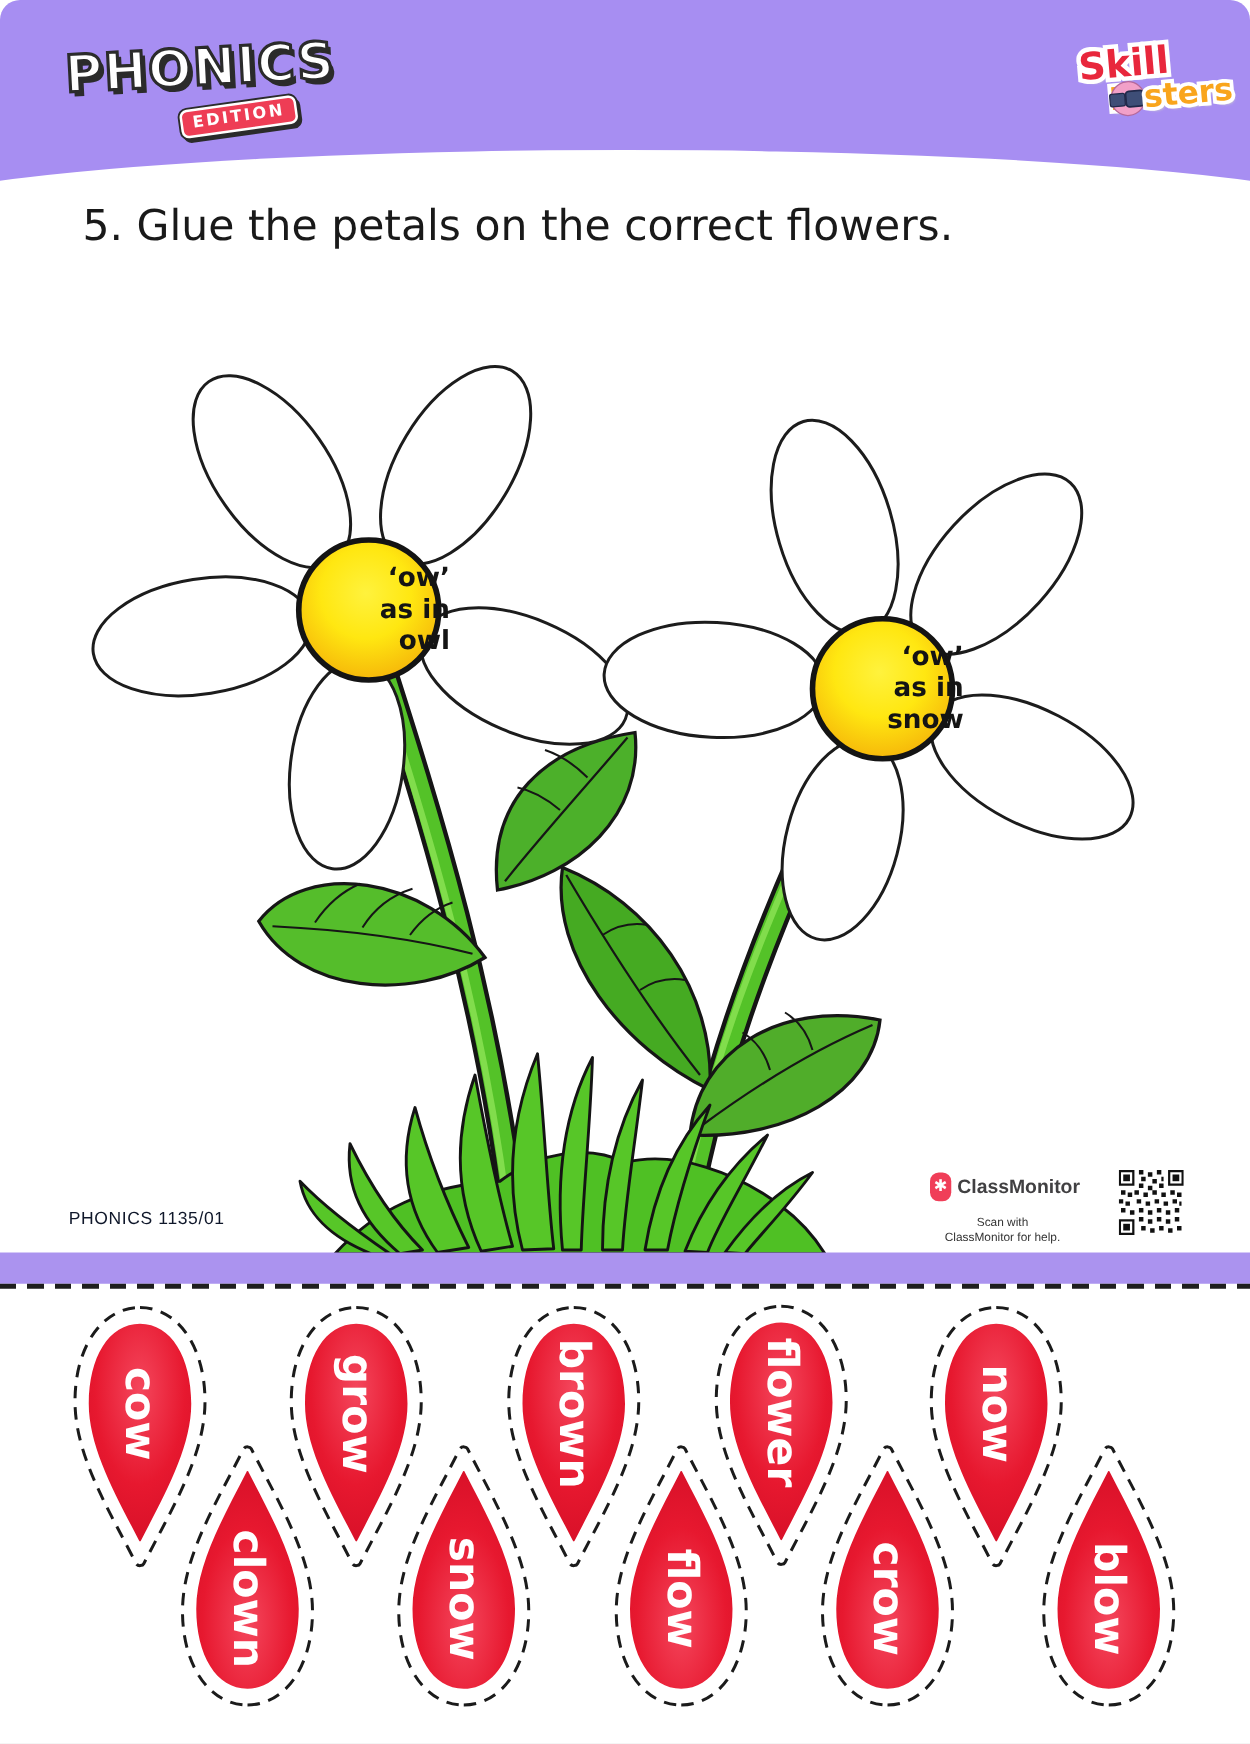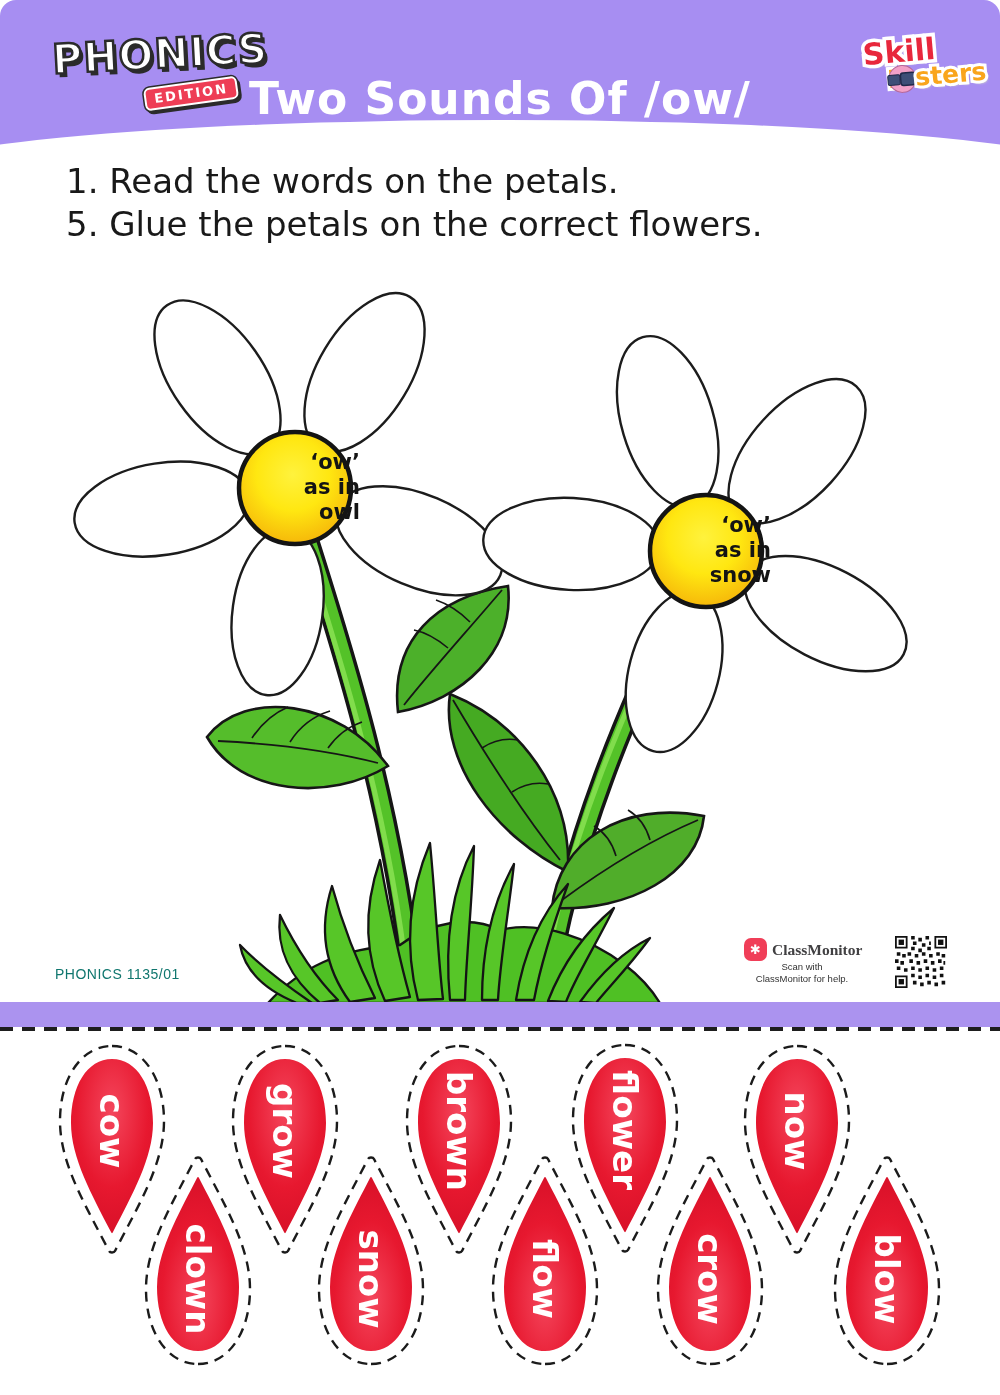--- a/index.html
+++ b/index.html
@@ -51,30 +51,30 @@
 
   
   .illustration{position:absolute;left:0;top:0;}
   .flower-label{position:absolute;width:130px;text-align:right;color:#141414;
                 font-weight:bold;font-size:21px;line-height:25px;
                 font-family:"DejaVu Sans",sans-serif;}
   .flower-label.f1{left:230px;top:450px;}
   .flower-label.f2{left:641px;top:513px;}
 
   
-  .sheet-code{position:absolute;left:55px;top:966px;font-size:14px;color:#0f766e;
+  .sheet-code{position:absolute;left:55px;top:966px;font-size:14px;color:#0f172a;
               font-family:"Liberation Sans",sans-serif;letter-spacing:.5px;}
   .cm-block{position:absolute;left:744px;top:938px;width:120px;}
   .cm-row{display:flex;align-items:center;gap:5px;}
   .cm-star{display:inline-flex;align-items:center;justify-content:center;
            width:23px;height:23px;background:#f03e58;border-radius:7px;
            color:#ffffff;font-size:13px;}
   .cm-name{font-size:15.5px;font-weight:bold;color:#414042;
-           font-family:Liberation Serif, serif;}
-  .cm-sub{margin-top:0;width:116px;text-align:center;font-size:9.5px;line-height:12px;
+           font-family:Liberation Sans, sans-serif;}
+  .cm-sub{margin-top:12px;width:116px;text-align:center;font-size:9.5px;line-height:12px;
           color:#333333;font-family:"Liberation Sans",sans-serif;}
   .qr{position:absolute;left:895px;top:936px;}
 
   
   .divider-band{position:absolute;left:0;top:1002px;width:1000px;height:25px;background:#ab93ef;}
   .cut-line{position:absolute;left:0;top:1027px;width:1000px;height:4px;
             background:repeating-linear-gradient(90deg,#1e1e1e 0 13px,transparent 13px 22px);}
 
   
   .petal{position:absolute;width:116px;height:212px;}
@@ -107,21 +107,20 @@
       <path id="petalO" d="M58,3 C88,3 110,34 110,78 C110,121 84,163 61,208 C60,210 56,210 55,208 C32,163 6,121 6,78 C6,34 28,3 58,3 Z" fill="#ffffff" stroke="#1b1b1b" stroke-width="2.4" stroke-dasharray="10 7"></path>
       <path id="petalI" d="M58,16 C83,16 99,43 99,80 C99,115 78,152 59,189 C58.5,190.5 57.5,190.5 57,189 C38,152 17,115 17,80 C17,43 33,16 58,16 Z" fill="url(#petalGrad)"></path>
     </defs>
   </svg>
 
   <header class="header-band">
     <div class="phonics-logo">
       <span class="phonics-word">PHONICS</span>
       <span class="edition-badge">EDITION</span>
     </div>
-    <h1 class="page-title">Two Sounds Of /ow/</h1>
     <div class="skillboosters">
       <span class="sb-line skill-line">
         <span class="sb-back">Skill</span>
         <span class="sb-front">Skill</span>
       </span>
       <span class="boost-line">
         <span class="boost-piece">
           <span class="sb-back">B</span>
           <span class="sb-front">B</span>
         </span>
@@ -129,21 +128,20 @@
         <span class="boost-piece">
           <span class="sb-back">sters</span>
           <span class="sb-front">sters</span>
         </span>
       </span>
     </div>
     <div class="band-curve"></div>
   </header>
 
   <div class="instructions">
-    <div>1.  Read the words on the petals.</div>
     <div>5. Glue the petals on the correct flowers.</div>
   </div>
 
   <svg class="illustration" width="1000" height="1395" viewBox="0 0 1000 1395">
 
     <g>
       <path d="M300,515 C340,640 392,800 413,990" fill="none" stroke="#151515" stroke-width="22" stroke-linecap="round"></path>
       <path d="M300,515 C340,640 392,800 413,990" fill="none" stroke="#54c228" stroke-width="15" stroke-linecap="round"></path>
       <path d="M297,522 C336,644 387,798 408,985" fill="none" stroke="#8ce455" stroke-width="5" stroke-linecap="round" opacity=".8"></path>
     </g>

